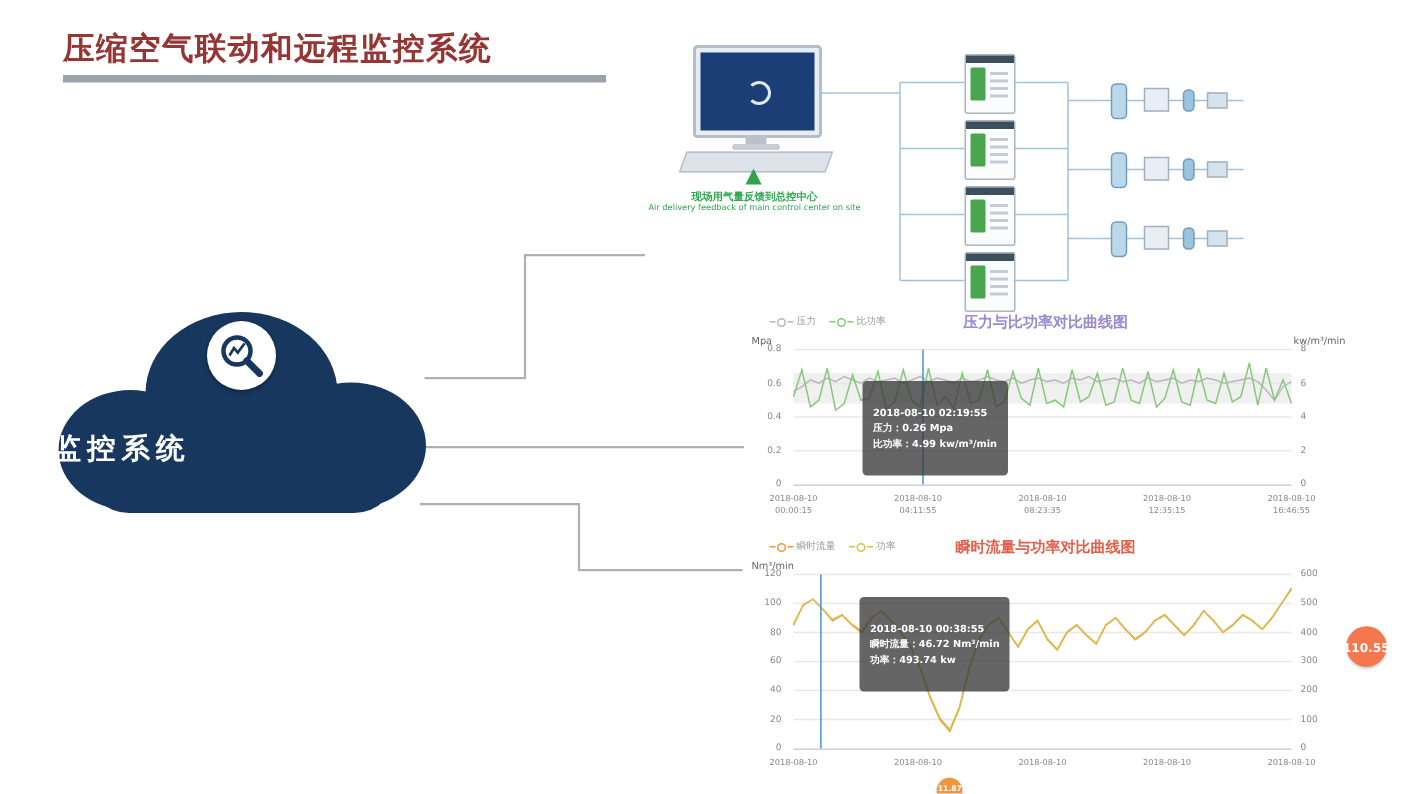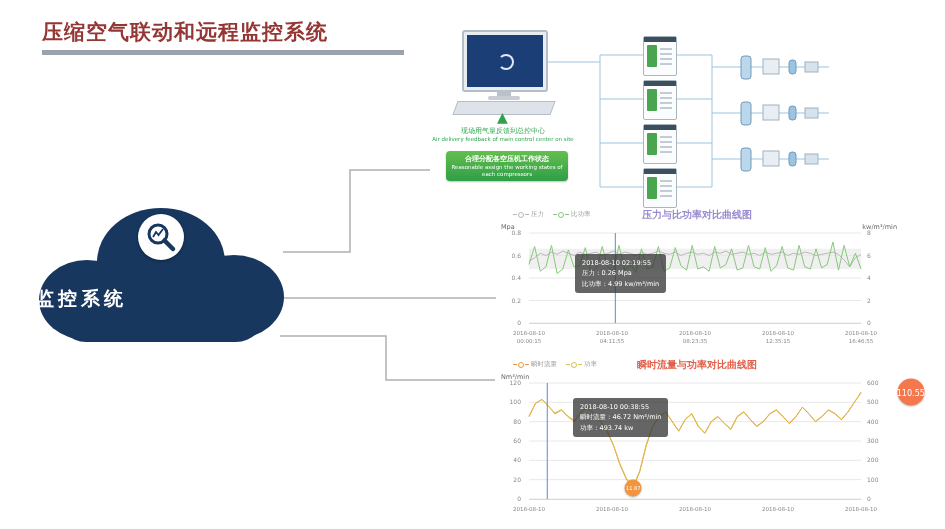--- a/index.html
+++ b/index.html
@@ -30,21 +30,21 @@
            border:2px solid #b4bec8;border-radius:3px;}
   .screen{position:absolute;left:3px;top:3px;right:3px;bottom:3px;background:#1c3e77;}
   .screen:after{content:"";position:absolute;left:50%;top:50%;width:12px;height:12px;margin:-7px 0 0 -7px;
                 border:2px solid #dfe9f7;border-radius:50%;border-left-color:transparent;}
   .stand{position:absolute;left:497px;top:90px;width:14px;height:6px;background:#b9c2cb;}
   .base{position:absolute;left:488px;top:96px;width:32px;height:4px;border-radius:2px;background:#c6cdd4;}
   .kbd{position:absolute;left:455px;top:101px;width:96px;height:12px;background:#dde3e9;
        border:1px solid #b5bec7;transform:skewX(-20deg);}
   .up-arrow{position:absolute;left:497px;top:110px;font-size:14px;color:#31a24c;line-height:1;}
   .fb-text{position:absolute;left:428px;top:126px;width:150px;text-align:center;color:#2fa84f;}
-  .fb-text .cn{font-size:7px;font-weight:normal;}
+  .fb-text .cn{font-size:7px;font-weight:bold;}
   .fb-text .en{font-size:5.5px;line-height:1.25;}
   .assign-box{position:absolute;left:446px;top:151px;width:118px;padding:3px 2px;border-radius:4px;
               background:linear-gradient(#63bf4e,#2f9e47);color:#fff;text-align:center;
               box-shadow:0 1px 2px rgba(0,0,0,.25);}
   .assign-box .cn{font-size:7px;font-weight:bold;}
   .assign-box .en{font-size:5.5px;line-height:1.25;}
   .compressor{position:absolute;left:643px;width:32px;height:38px;background:#fbfcfd;
               border:1px solid #a8b6c0;border-radius:2px;}
   .c-top{position:absolute;left:0;top:0;right:0;height:5px;background:#3d4f5c;}
   .c-green{position:absolute;left:3px;top:8px;width:10px;height:22px;background:#49a64f;border-radius:1px;}
@@ -71,26 +71,26 @@
   .yticks{position:absolute;top:27px;bottom:24px;width:28px;}
   .yticks.left{left:0;}
   .yticks.right{right:2px;width:32px;}
   .tick{position:absolute;font-size:6px;color:#888;line-height:1;}
   .yticks.left .tick{right:4px;}
   .yticks.right .tick{left:4px;}
   .xticks{position:absolute;left:32px;right:36px;bottom:2px;height:18px;}
   .xtick{position:absolute;top:2px;transform:translateX(-50%);text-align:center;
          font-size:5.5px;color:#888;line-height:1.45;white-space:nowrap;}
   .tooltip{position:absolute;background:rgba(58,58,58,.78);color:#fff;font-size:6.5px;
-           line-height:1.6;padding:4px 7px;border-radius:3px;z-index:6;white-space:nowrap;}
+           line-height:1.6;padding:16px 7px;border-radius:3px;z-index:6;white-space:nowrap;font-weight:bold;}
   #chart1 .tooltip{left:78px;top:48px;}
   #chart2 .tooltip{left:44px;top:42px;margin-left:32px;}
-  .pt-badge{position:absolute;border-radius:50%;color:#fff;font-weight:normal;
+  .pt-badge{position:absolute;border-radius:50%;color:#fff;font-weight:bold;
             display:flex;align-items:center;justify-content:center;
-            transform:translate(-50%,-50%);z-index:5;box-shadow:0 1px 2px rgba(0,0,0,.25);}
+            transform:translate(-50%,-50%);z-index:5;box-shadow:0 1px 2px rgba(0,0,0,.25);margin-top:39px;}
 </style>
 </head>
 <body>
 
 <div class="stage">
 
   <div class="page-title">压缩空气联动和远程监控系统</div>
   <div class="title-underline"></div>
 
   <svg class="wires" viewBox="0 0 945 529">
@@ -140,24 +140,20 @@
     <div class="stand"></div>
     <div class="base"></div>
     <div class="kbd"></div>
     <div class="up-arrow">▲</div>
 
     <div class="fb-text">
       <div class="cn">现场用气量反馈到总控中心</div>
       <div class="en">Air delivery feedback of main control center on site</div>
     </div>
 
-    <div class="assign-box">
-      <div class="cn">合理分配各空压机工作状态</div>
-      <div class="en">Reasonable assign the working states of each compressors</div>
-    </div>
 
     <div class="compressor" style="top:36px">
         <span class="c-top"></span>
         <span class="c-green"></span>
         <span class="c-vent"></span>
       </div>
     <div class="compressor" style="top:80px">
         <span class="c-top"></span>
         <span class="c-green"></span>
         <span class="c-vent"></span>

